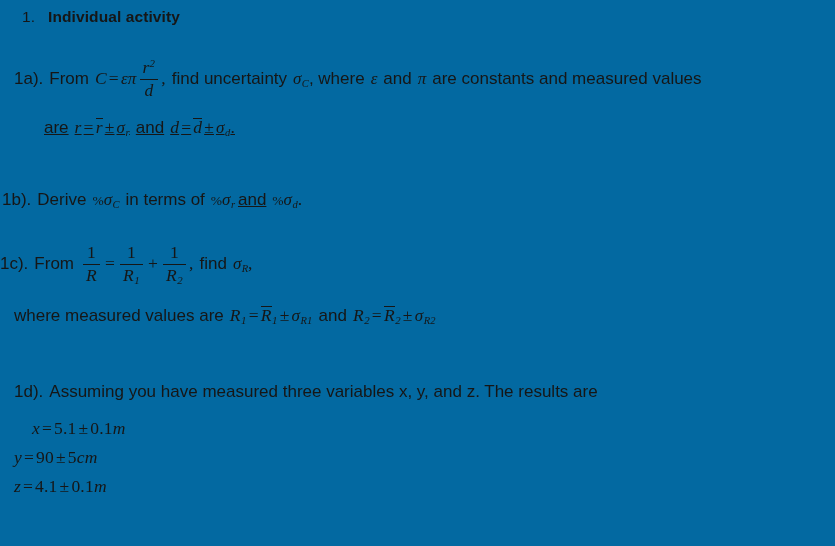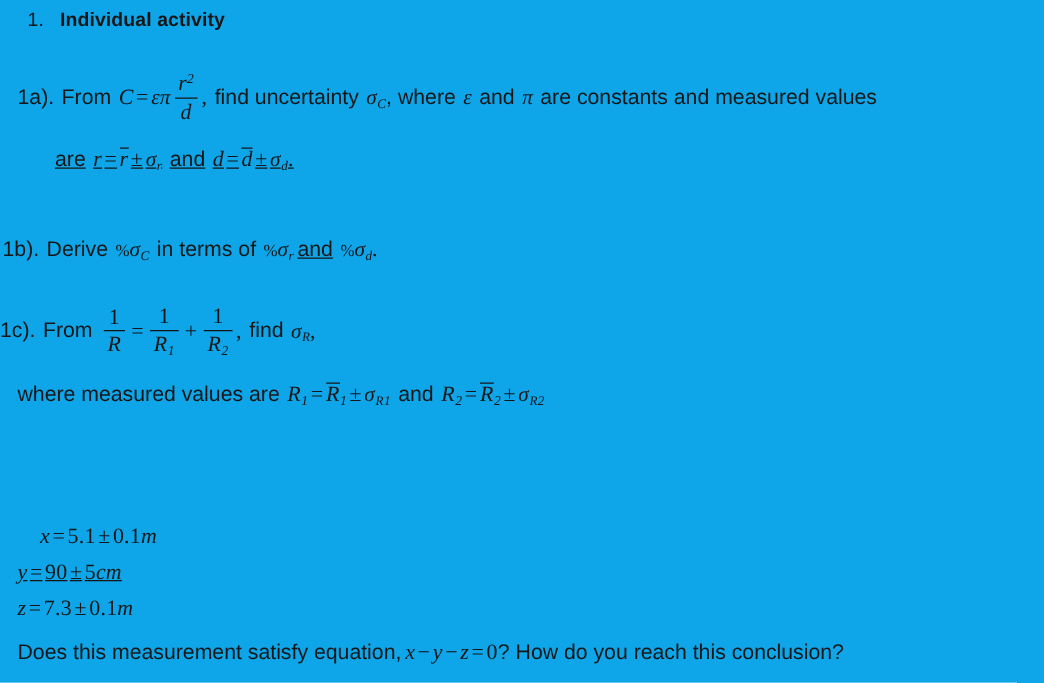--- a/index.html
+++ b/index.html
@@ -12,21 +12,21 @@
     height: 546px;
     position: relative;
     font-family: "Liberation Sans", sans-serif;
     color: #141414;
     overflow: hidden;
   }
   .page {
     position: relative;
     width: 835px;
     height: 546px;
-    background: #0ea5e9;
+    background: #0369a1;
   }
 
   
   .line {
     position: absolute;
     white-space: nowrap;
     font-size: 15.5px;
     line-height: 1.1;
     color: #161616;
   }
@@ -113,21 +113,21 @@
   .ulined { text-decoration: underline; }
 
   
   #l-1a        { top: 58px;  left: 14px; }
   #l-1a-cont   { top: 118px; left: 44px; text-decoration: underline; }
   #l-1b        { top: 190px; left: 2px; }
   #l-1c        { top: 244px; left: 0; }
   #l-1c-where  { top: 306px; left: 14px; }
   #l-1d        { top: 383px; left: 14px; }
   #l-x         { top: 419px; left: 32px; }
-  #l-y         { top: 448px; left: 14px; text-decoration: underline; }
+  #l-y         { top: 448px; left: 14px; }
   #l-z         { top: 477px; left: 14px; }
   #l-final     { top: 512px; left: 14px; }
 
   .sans { font-family: "Liberation Sans", sans-serif; font-style: normal; font-size: 17px; }
   .sp { display: inline-block; width: 6px; }
   .sp-sm { display: inline-block; width: 3px; }
 </style>
 </head>
 <body>
 
@@ -150,30 +150,30 @@
   </div>
 
   <div class="line" id="l-1c">
     <span class="sans">1c).</span><span class="sp"></span><span class="sans">From</span><span class="sp"></span><span class="math"><span class="frac"><span class="n num-up">1</span><span class="bar"></span><span class="d" style="font-style:italic">R</span></span><span class="op">=</span><span class="frac"><span class="n num-up">1</span><span class="bar"></span><span class="d" style="font-style:italic"><span>R</span><sub class="s">1</sub></span></span><span class="op">+</span><span class="frac"><span class="n num-up">1</span><span class="bar"></span><span class="d" style="font-style:italic"><span>R</span><sub class="s">2</sub></span></span><span class="mathup">,</span></span><span class="sp"></span><span class="sans">find</span><span class="sp"></span><span class="greek"><span>σ</span><sub class="s">R</sub><span class="mathup">,</span></span>
   </div>
 
   <div class="line" id="l-1c-where">
     <span class="sans">where measured values are</span><span class="sp"></span><span class="math"><span><span>R</span><sub class="s">1</sub></span><span class="op">=</span><span><span class="ovl">R</span><sub class="s">1</sub></span><span class="op">±</span><span class="greek"><span>σ</span><sub class="s">R1</sub></span></span><span class="sp"></span><span class="sans">and</span><span class="sp"></span><span class="math"><span><span>R</span><sub class="s">2</sub></span><span class="op">=</span><span><span class="ovl">R</span><sub class="s">2</sub></span><span class="op">±</span><span class="greek"><span>σ</span><sub class="s">R2</sub></span></span>
   </div>
 
+  <div class="line" id="l-1d">
+    <span class="sans">1d).</span><span class="sp"></span><span class="sans">Assuming you have measured three variables x, y, and z. The results are</span>
+  </div>
 
   <div class="line math" id="l-x">
     <span>x</span><span class="op">=</span><span class="num-up">5.1</span><span class="op">±</span><span class="num-up">0.1</span><span>m</span>
   </div>
 
   <div class="line math" id="l-y">
     <span>y</span><span class="op">=</span><span class="num-up">90</span><span class="op">±</span><span class="num-up">5</span><span>cm</span>
   </div>
 
   <div class="line math" id="l-z">
-    <span>z</span><span class="op">=</span><span class="num-up">7.3</span><span class="op">±</span><span class="num-up">0.1</span><span>m</span>
+    <span>z</span><span class="op">=</span><span class="num-up">4.1</span><span class="op">±</span><span class="num-up">0.1</span><span>m</span>
   </div>
 
-  <div class="line" id="l-final">
-    <span class="sans">Does this measurement satisfy equation,</span><span class="sp-sm"></span><span class="math"><span>x</span><span class="op">−</span><span>y</span><span class="op">−</span><span>z</span><span class="op">=</span><span class="num-up">0</span></span><span class="sans">? How do you reach this conclusion?</span>
-  </div>
 
 </div>
 
 </body></html>

